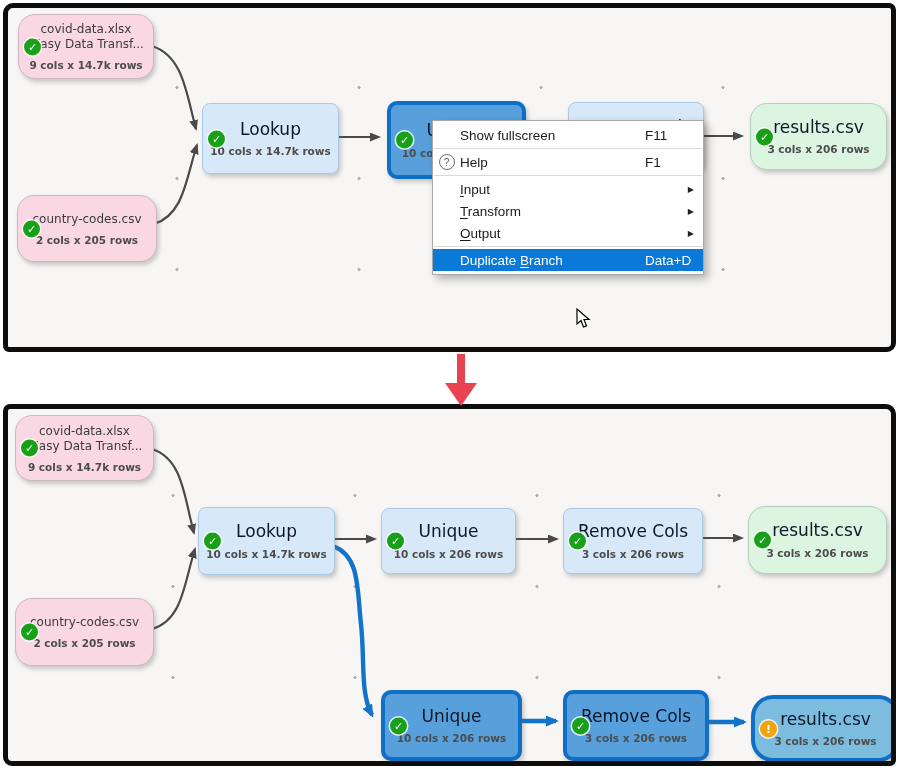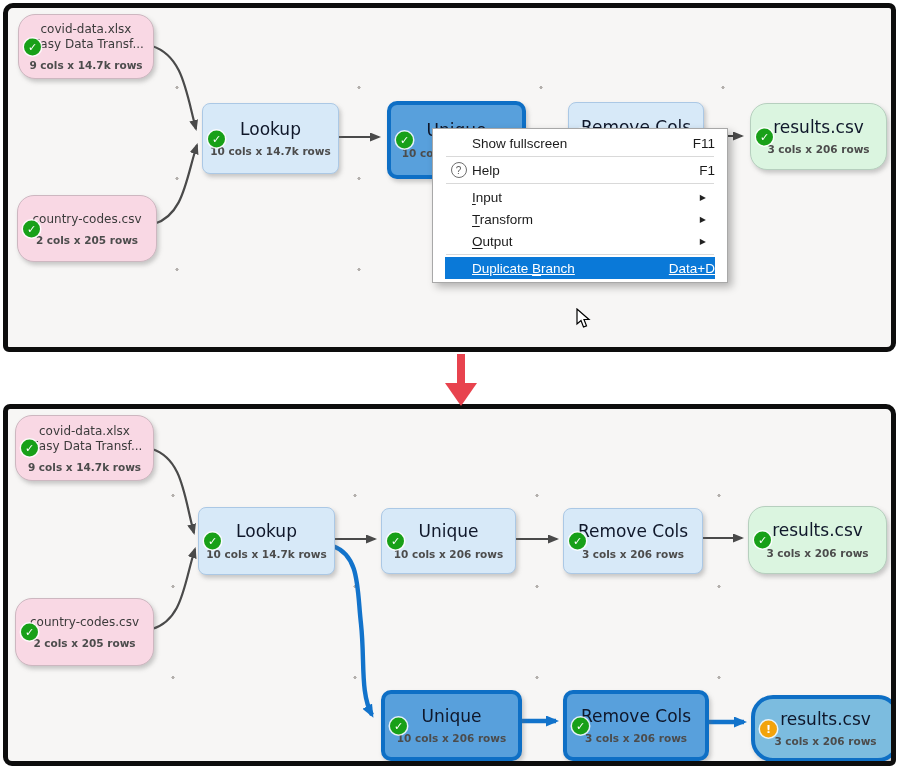--- a/index.html
+++ b/index.html
@@ -33,30 +33,30 @@
   .node.output.selected{background:#7cbcdf;border-radius:22px;}
 
   .badge{position:absolute;left:5px;top:50%;transform:translateY(-50%);
          width:17px;height:17px;border-radius:50%;color:#fff;font-size:11px;
          font-weight:bold;display:flex;align-items:center;justify-content:center;
          box-shadow:0 0 0 1.5px rgba(255,255,255,.85);}
   .badge.ok{background:#18a018;}
   .badge.warn{background:#f2a30c;}
 
   
-  .menu{position:absolute;left:424px;top:120px;width:270px;z-index:40;
+  .menu{position:absolute;left:424px;top:112px;width:270px;z-index:40;
         background:#ffffff;border:1px solid #a8a8a8;box-shadow:4px 4px 8px rgba(0,0,0,.28);
-        padding:3px 12px;font-size:13.5px;color:#1b1b1b;text-align:right;}
+        padding:3px 0;font-size:13.5px;color:#1b1b1b;}
   .menu-item{height:22px;display:flex;align-items:center;position:relative;cursor:default;}
   .mi-icon{width:27px;display:flex;align-items:center;justify-content:center;flex:none;}
   .mi-label{white-space:nowrap;}
   .mi-label u{text-decoration:underline;text-underline-offset:2px;}
   .mi-shortcut{margin-left:auto;width:58px;flex:none;white-space:nowrap;}
   .mi-sub{position:absolute;right:9px;font-size:8px;color:#222;}
-  .menu-item.highlight{background:#0a79d8;color:#ffffff;text-decoration:underline;}
+  .menu-item.highlight{background:#0a79d8;color:#ffffff;}
   .menu-sep{height:1px;background:#d9d9d9;margin:2px 1px;}
   .help-glyph{width:14px;height:14px;border:1.3px solid #6e6e6e;border-radius:50%;
               color:#5c5c5c;font-size:10px;display:flex;align-items:center;justify-content:center;}
 
   
   .red-arrow{position:absolute;left:444px;top:353px;width:34px;height:54px;z-index:60;}
 
   .cursor{position:absolute;left:568px;top:300px;z-index:50;}
 </style>
 </head>

